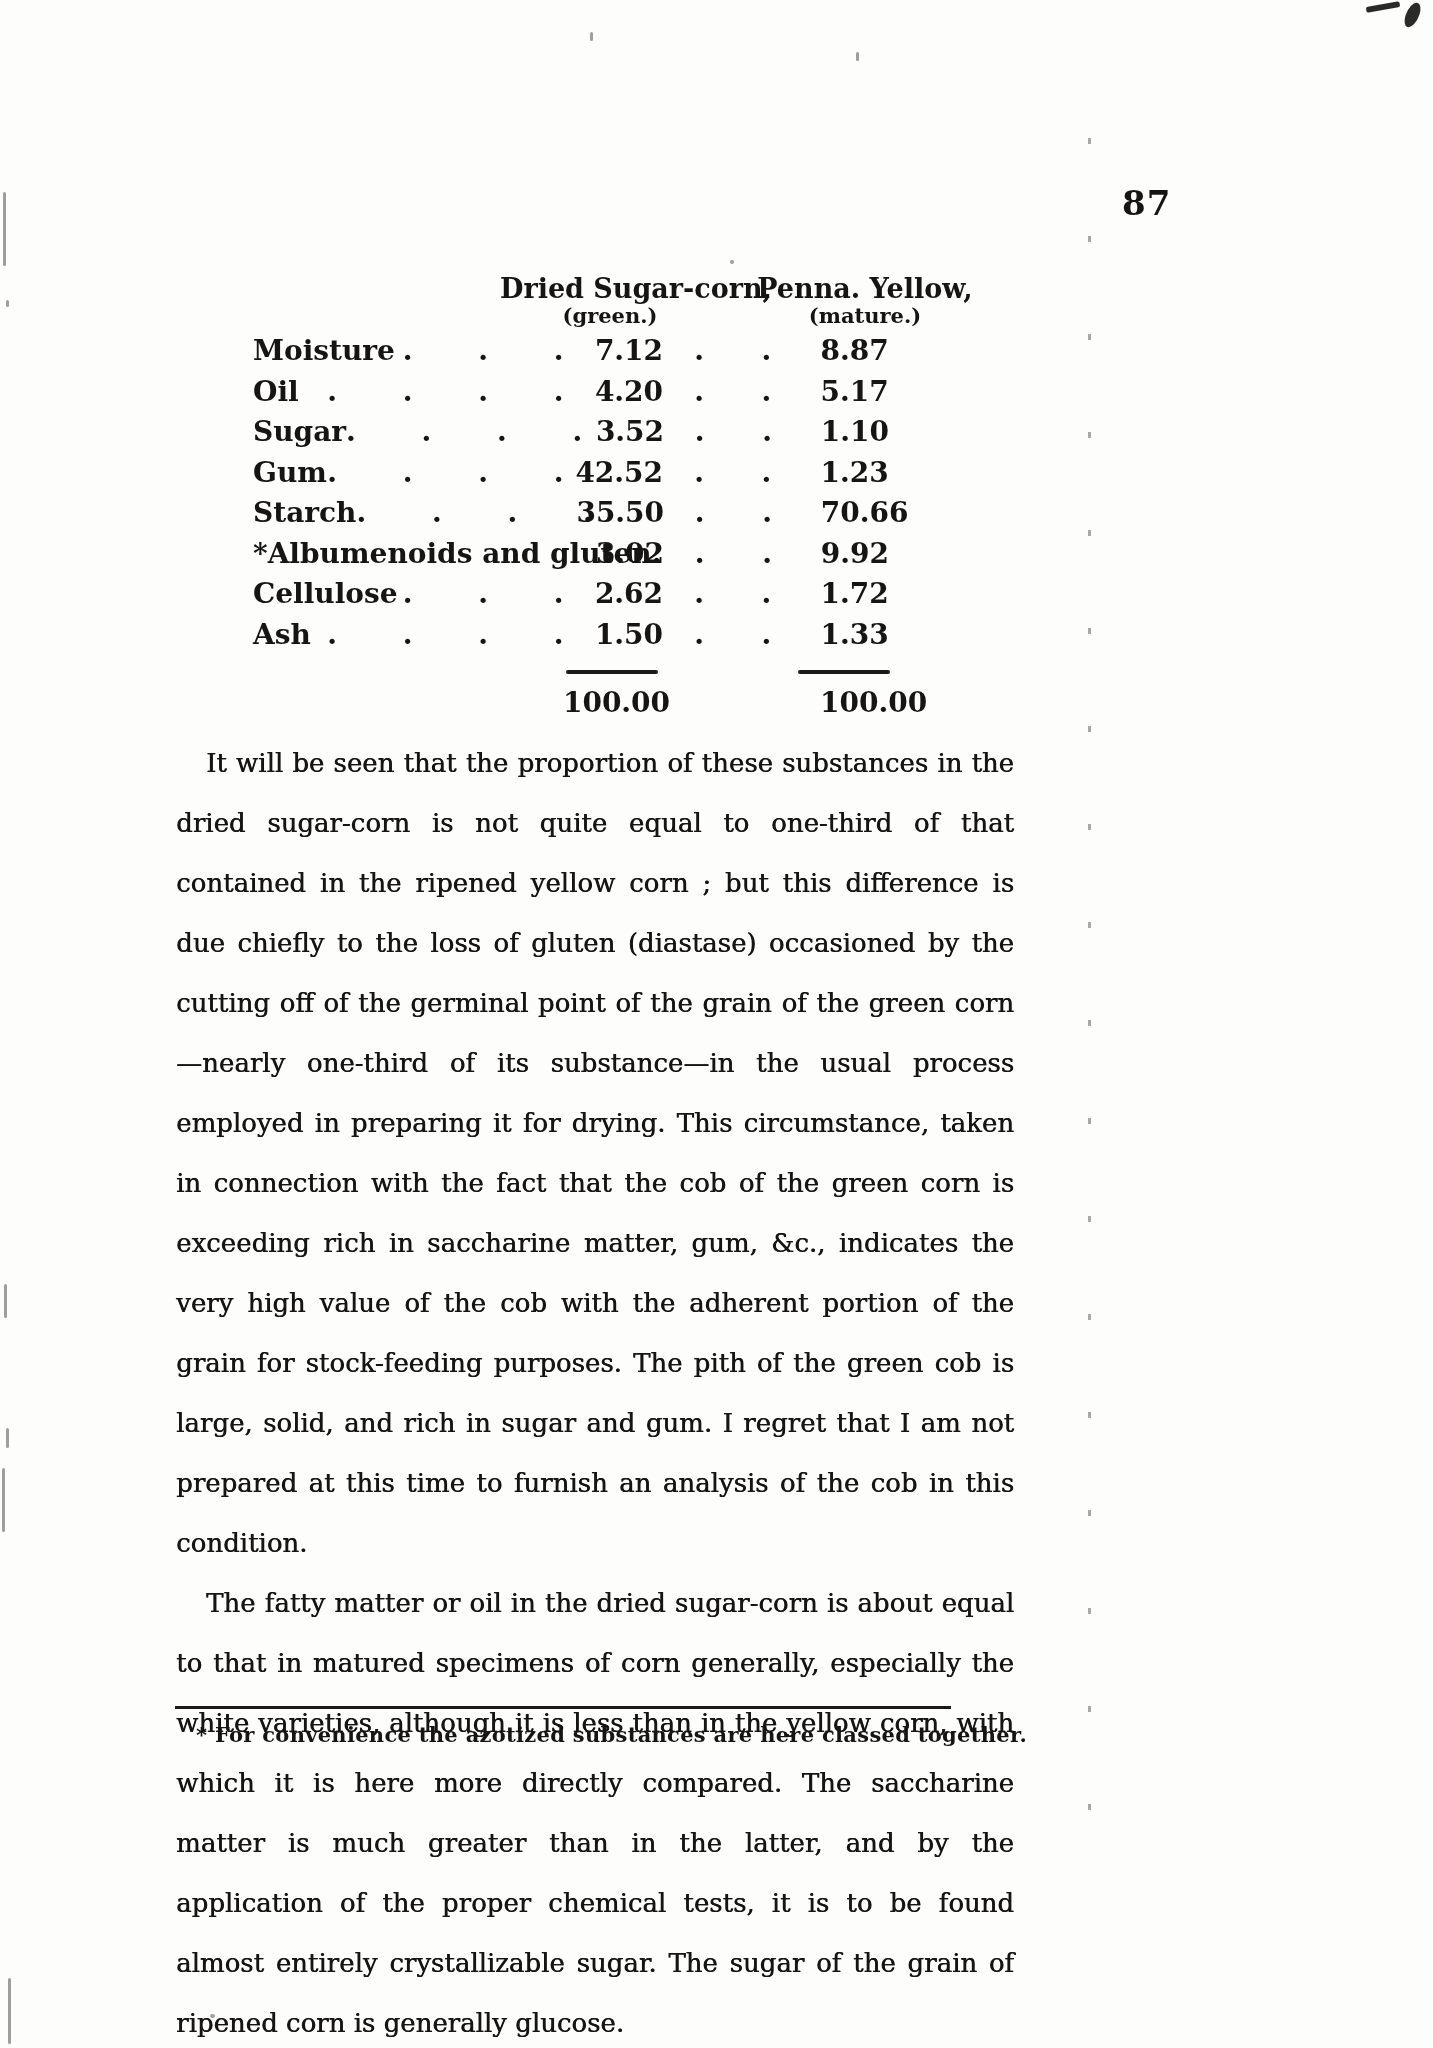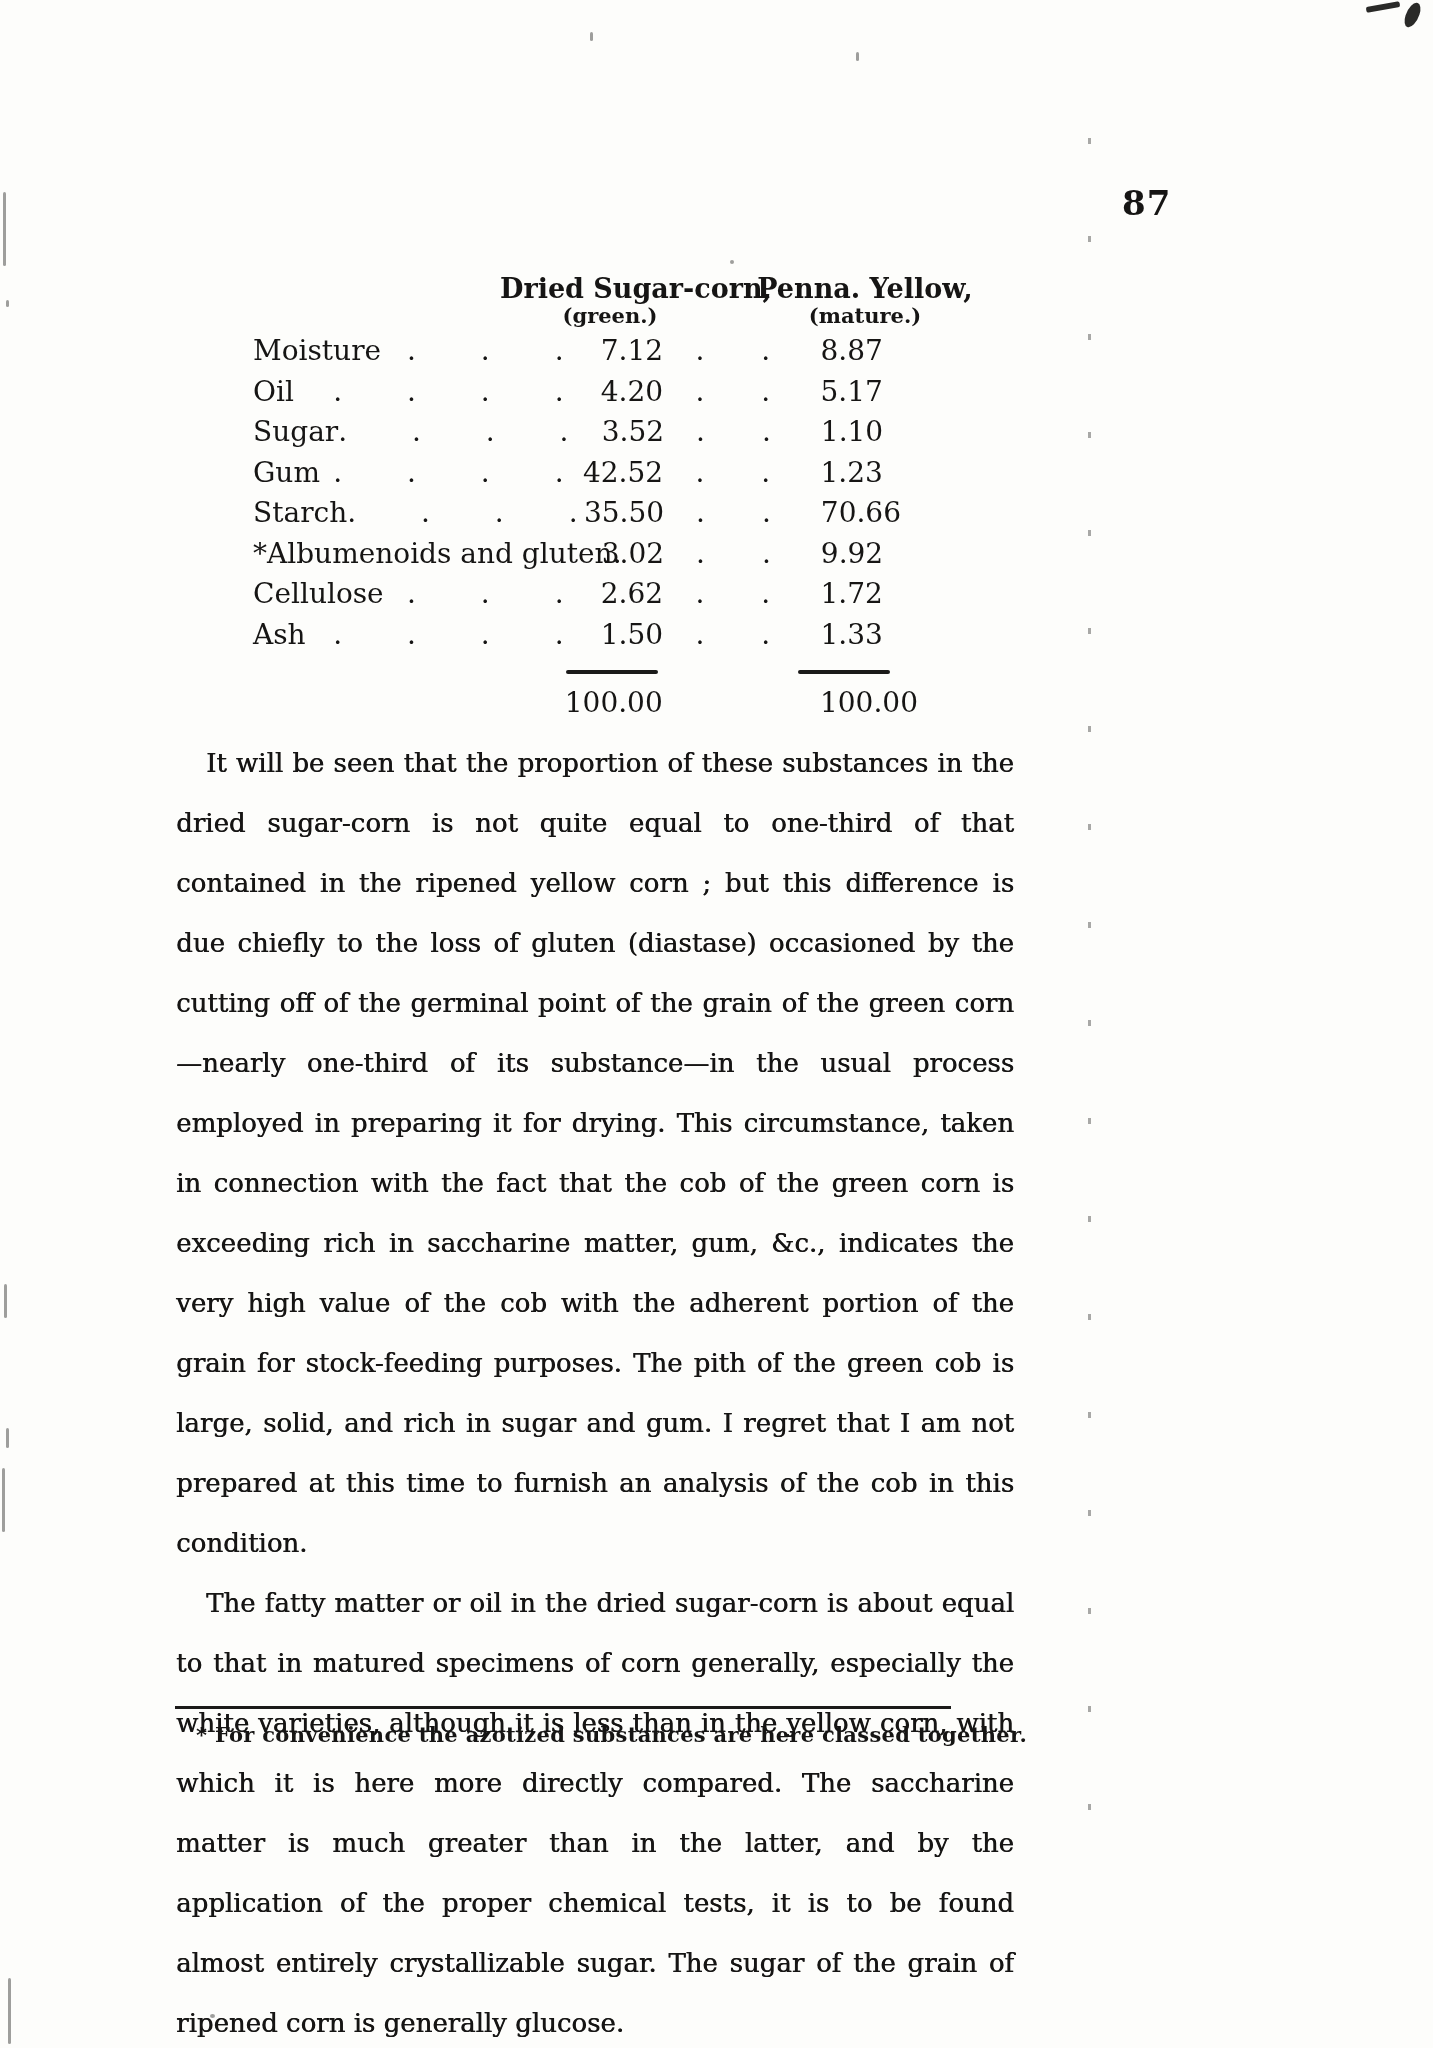--- a/index.html
+++ b/index.html
@@ -23,21 +23,21 @@
     font-weight:bold;font-size:34px;letter-spacing:1px;
   }
   
   .col-head{position:absolute;text-align:center;font-weight:bold;white-space:nowrap;}
   .col-head .main{font-size:27px;line-height:30px;}
   .col-head .sub{font-size:21px;line-height:24px;}
   .head-green{top:274px;left:500px;width:220px;}
   .head-mature{top:274px;left:755px;width:220px;}
   .atable{
     position:absolute;top:334px;left:253px;width:660px;
-    font-size:28px;font-weight:normal;
+    font-size:28px;font-weight:bold;
   }
   .trow{display:flex;align-items:baseline;height:40.5px;white-space:nowrap;}
   .cell-ll{width:312px;display:flex;justify-content:space-between;align-items:baseline;overflow:visible;}
   .tlabel{white-space:nowrap;}
   .tleader{white-space:nowrap;word-spacing:56px;}
   .cell-green{width:100px;text-align:right;}
   .cell-leader2{width:140px;text-align:center;word-spacing:48px;}
   .cell-mature{width:93px;margin-left:18px;}
   .sum-rule{position:absolute;height:4px;background:#1b1a19;border-radius:2px;}
   .sum-rule.green{top:336px;left:313px;width:92px;}

